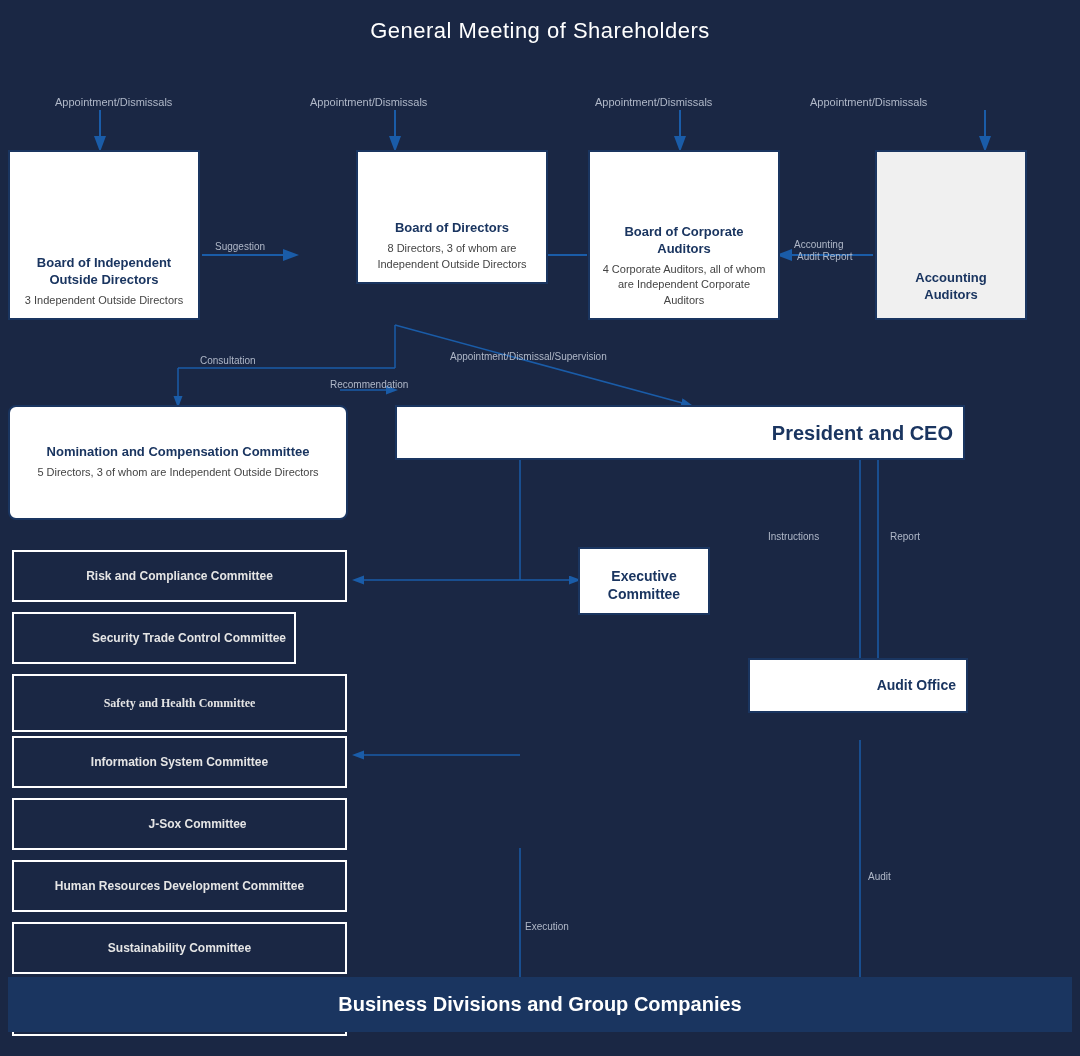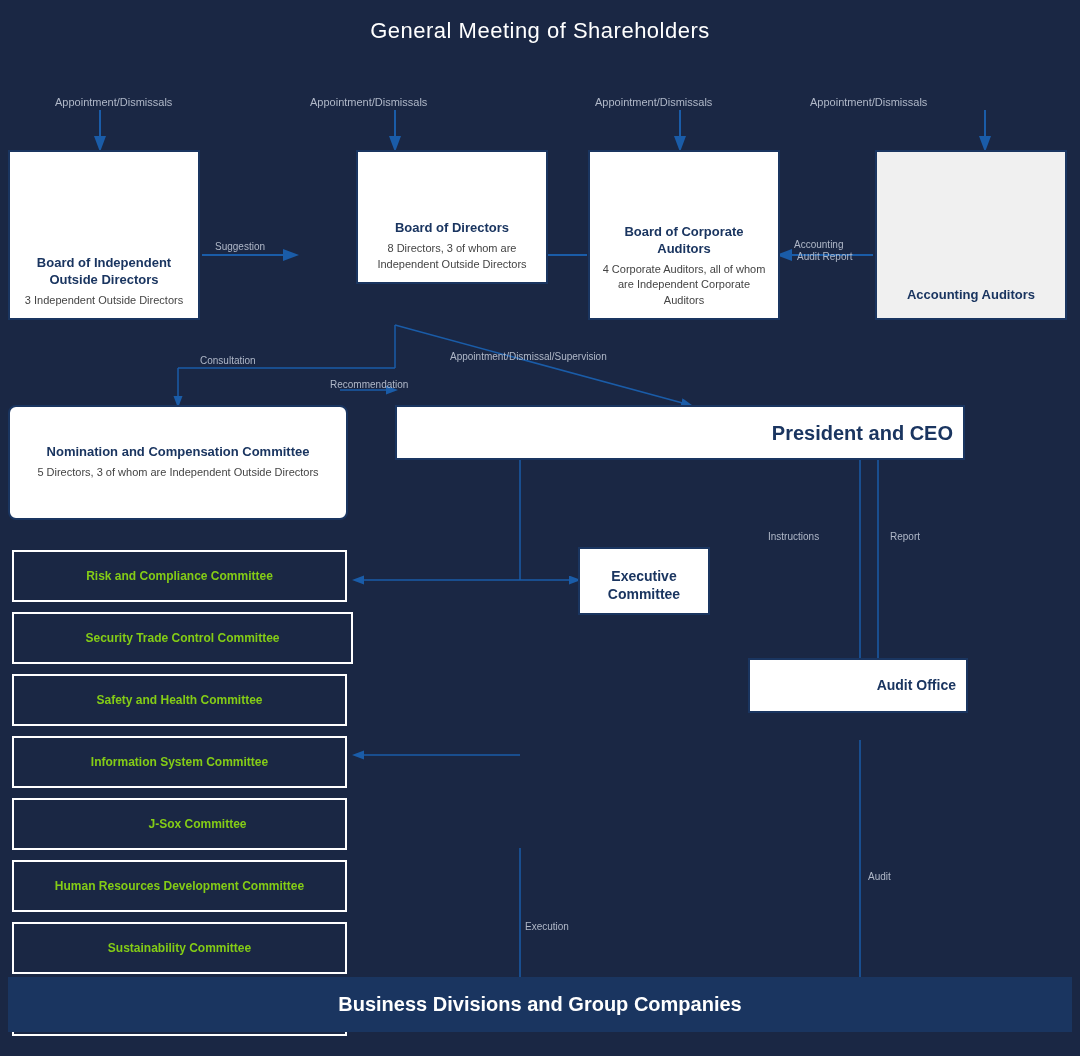--- a/index.html
+++ b/index.html
@@ -67,21 +67,21 @@
     .abs-box .box-sub {
       color: #444;
       font-size: 11px;
       line-height: 1.4;
     }
 
     .abs-committee {
       position: absolute;
       background: #1a2744;
       border: 2px solid #ffffff;
-      color: #84cc16;
+      color: #e5e5e5;
       font-size: 12px;
       font-weight: bold;
       padding: 10px 8px;
       text-align: center;
       display: flex;
       align-items: center;
       justify-content: center;
     }
   </style>
 </head>
@@ -171,21 +171,21 @@
     <div class="abs-box" style="left:308px; top:90px; width:192px; height:134px;margin-left:48px;">
       <div class="box-title">Board of Directors</div>
       <div class="box-sub">8 Directors, 3 of whom are Independent Outside Directors</div>
     </div>
 
     <div class="abs-box" style="left:588px; top:90px; width:192px; height:170px;">
       <div class="box-title">Board of Corporate Auditors</div>
       <div class="box-sub">4 Corporate Auditors, all of whom are Independent Corporate Auditors</div>
     </div>
 
-    <div class="abs-box" style="left:875px; top:90px; width:192px; height:170px; background:#f0f0f0;">
+    <div class="abs-box" style="left:875px; top:90px; width:152px; height:170px; background:#f0f0f0;">
       <div class="box-title">Accounting Auditors</div>
     </div>
 
     <div class="abs-box" style="left:8px; top:345px; width:340px; min-height:115px; height:115px; justify-content:center;border-radius:8px;">
       <div class="box-title">Nomination and Compensation Committee</div>
       <div class="box-sub">5 Directors, 3 of whom are Independent Outside Directors</div>
     </div>
 
     <div class="abs-box" style="left:395px; top:345px; width:570px; height:55px; flex-direction:row;">
       <div class="box-title" style="font-size:20px; margin:0;">President and CEO</div>
@@ -196,25 +196,25 @@
     </div>
 
     <div class="abs-box" style="left:748px; top:598px; width:220px; height:55px; flex-direction:row;">
       <div class="box-title" style="font-size:14px; margin:0;">Audit Office</div>
     </div>
 
     <div class="abs-committee" style="left:12px; top:490px; width:335px; height:52px;">
       <span>Risk and Compliance Committee</span>
     </div>
 
-    <div class="abs-committee" style="left:12px; top:552px; width:341px; height:52px;">
+    <div class="abs-committee" style="left:12px; top:552px; width:284px; height:52px;justify-content:flex-end;">
       <span>Security Trade Control Committee</span>
     </div>
 
-    <div class="abs-committee" style="left:12px; top:614px; width:335px; height:52px;">
+    <div class="abs-committee" style="left:12px; top:614px; width:335px; height:58px;font-family:Liberation Serif, serif;">
       <span>Safety and Health Committee</span>
     </div>
 
     <div class="abs-committee" style="left:12px; top:676px; width:335px; height:52px;">
       <span>Information System Committee</span>
     </div>
 
     <div class="abs-committee" style="left:12px; top:738px; width:335px; height:52px;padding-left:44px;">
       <span>J-Sox Committee</span>
     </div>

